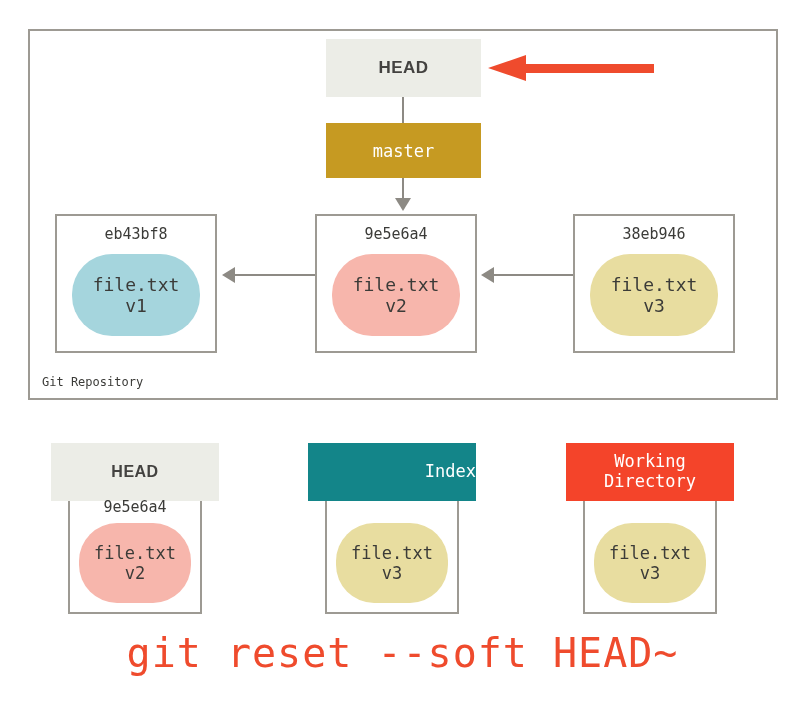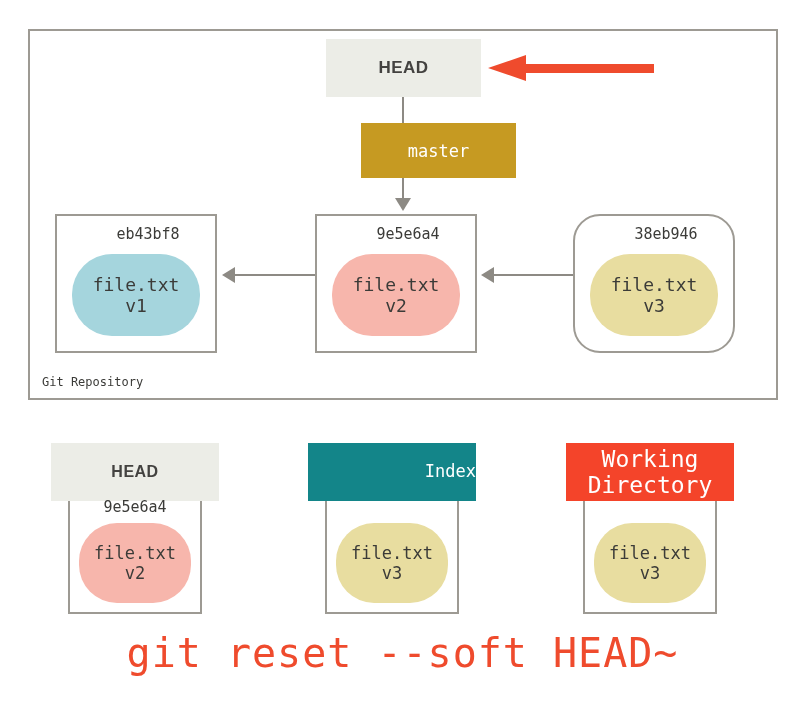--- a/index.html
+++ b/index.html
@@ -69,21 +69,20 @@
     top: 123px;
     width: 155px;
     height: 55px;
     background: #c69a22;
     display: flex;
     align-items: center;
     justify-content: center;
     font-family: "DejaVu Sans Mono", monospace;
     font-size: 17px;
     color: #ffffff;
-    margin-left: 35px;
   }
 
   
   .vline {
     position: absolute;
     background: #8d8a84;
     width: 2px;
   }
   .hline {
     position: absolute;
@@ -129,21 +128,21 @@
     position: absolute;
     width: 162px;
     height: 139px;
     border: 2px solid #9d9a93;
     box-sizing: border-box;
     background: #ffffff;
   }
   .commit-id {
     position: absolute;
     top: 9px;
-    left: 12px;
+    left: 0;
     width: 100%;
     text-align: center;
     font-family: "DejaVu Sans Mono", monospace;
     font-size: 15px;
     color: #3b3b38;
   }
   .blob {
     position: absolute;
     left: 50%;
     transform: translateX(-50%);
@@ -195,21 +194,21 @@
   .panel-header.index-style {
     background: #138589;
     color: #ffffff;
     font-family: "DejaVu Sans Mono", monospace;
     font-size: 17px;
   }
   .panel-header.wd-style {
     background: #f4442a;
     color: #ffffff;
     font-family: "DejaVu Sans Mono", monospace;
-    font-size: 23px;
+    font-size: 17px;
   }
   .panel-subid {
     position: absolute;
     top: 6px;
     left: 0;
     width: 100%;
     text-align: center;
     font-family: "DejaVu Sans Mono", monospace;
     font-size: 15px;
     color: #3b3b38;
@@ -276,21 +275,21 @@
   </div>
 
   <div class="commit" style="left:315px; top:214px;">
     <div class="commit-id">9e5e6a4</div>
     <div class="blob blob-pink">
       <span>file.txt</span>
       <span>v2</span>
     </div>
   </div>
 
-  <div class="commit" style="left:573px; top:214px;border-radius:27px;">
+  <div class="commit" style="left:573px; top:214px;">
     <div class="commit-id">38eb946</div>
     <div class="blob blob-yellow">
       <span>file.txt</span>
       <span>v3</span>
     </div>
   </div>
 
   <div class="hline" style="left:235px; top:274px; width:80px;"></div>
   <div class="arrow-left" style="left:222px; top:267px;"></div>
 

